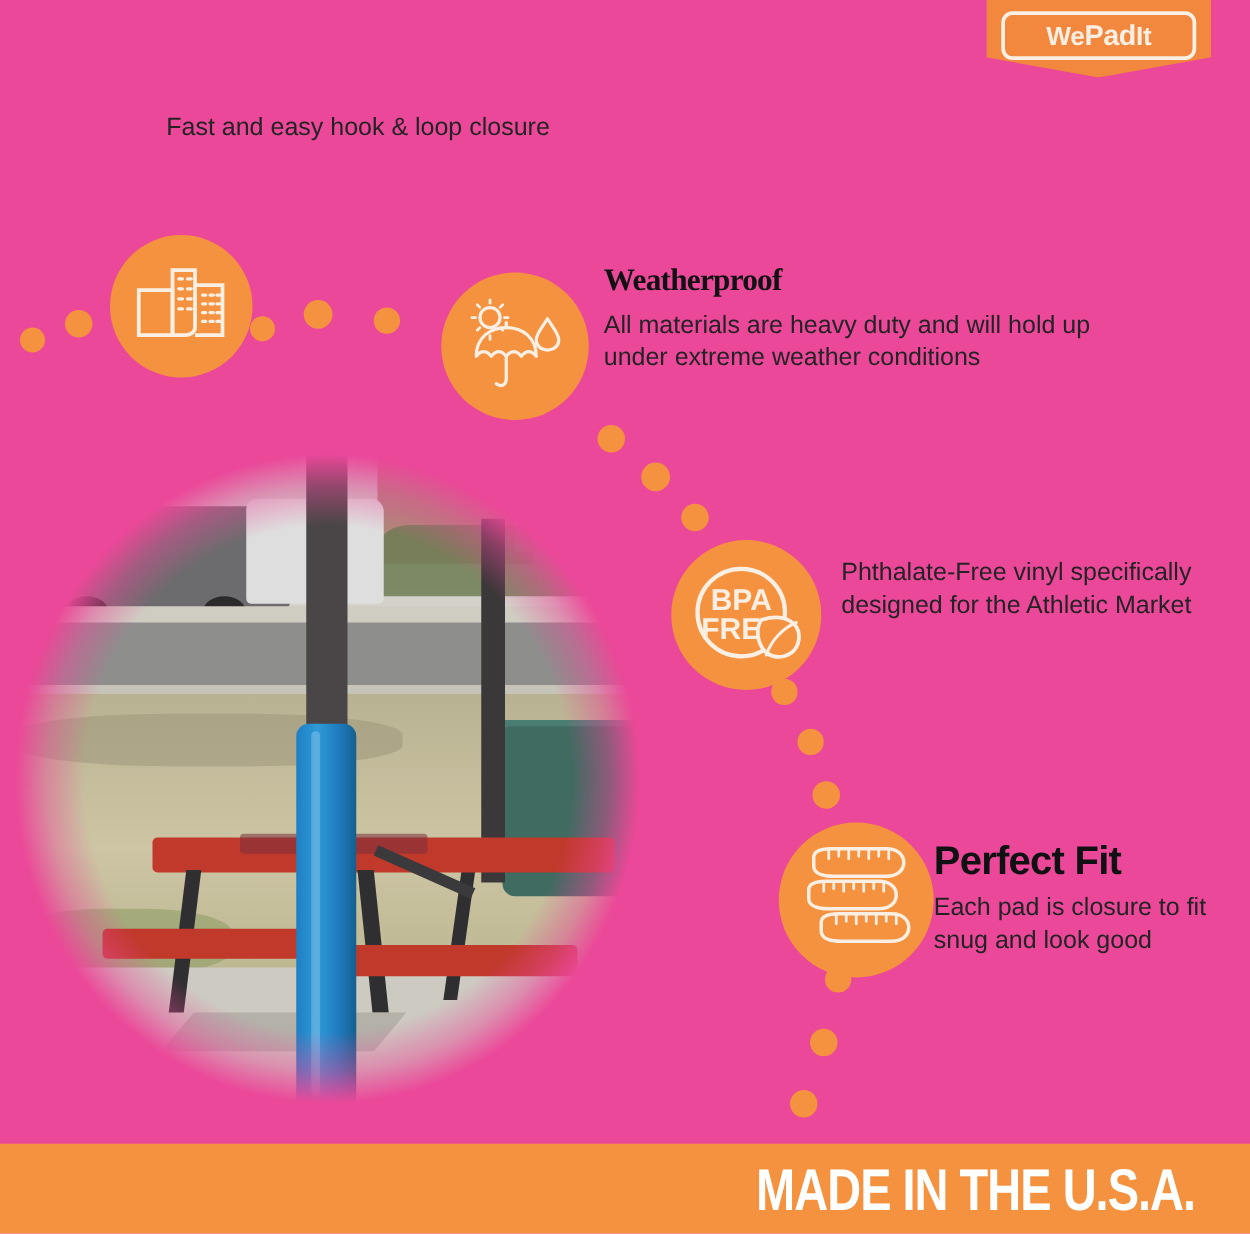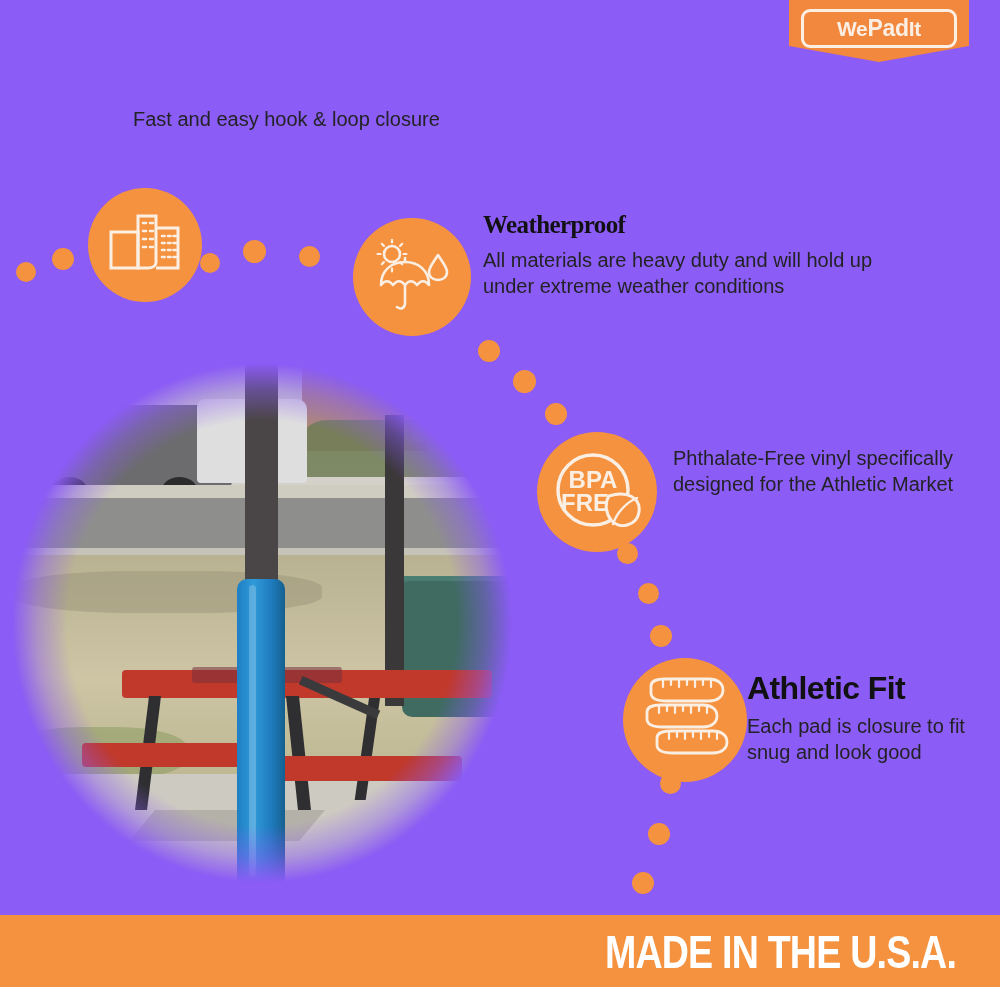--- a/index.html
+++ b/index.html
@@ -3,21 +3,21 @@
 <meta charset="utf-8">
 <style>
   html,body{margin:0;padding:0;background:#fff;}
   body{
     font-family:"Liberation Sans", sans-serif;
     -webkit-font-smoothing:antialiased;
   }
   #page{
     position:relative;
     width:1000px;height:987px;
-    background:#8b5cf6;
+    background:#ec4899;
     overflow:hidden;
   }
 
   
   .logo-wrap{
     position:absolute; left:789px; top:0px;
     width:180px; height:62px;
   }
   .logo-banner{
     position:absolute; inset:0;
@@ -43,21 +43,21 @@
     font-weight:800; color:#111113;
     letter-spacing:-0.6px; line-height:1.02;
     white-space:nowrap;
   }
   .h-sub{
     color:#232326; font-weight:400;
     line-height:1.30;
   }
   .blk-install{left:133px; top:78px;}
   .blk-install .h-title{font-size:35px;}
-  .blk-install .h-sub{font-size:20px; margin-top:28px;}
+  .blk-install .h-sub{font-size:20px; margin-top:11px;}
 
   .blk-weather{left:483px; top:212px; width:420px;}
   .blk-weather .h-title{font-size:25px;font-family:Liberation Serif, serif;}
   .blk-weather .h-sub{font-size:20px; margin-top:9px;}
 
   .blk-phth{left:673px; top:437px; width:300px;}
   .blk-phth .h-title{font-size:32px;}
   .blk-phth .h-sub{font-size:20px; margin-top:8px;}
 
   .blk-fit{left:747px; top:672px; width:240px;}
@@ -160,21 +160,21 @@
   <div class="blk blk-weather">
     <div class="h-title">Weatherproof</div>
     <div class="h-sub">All materials are heavy duty and will hold up under extreme weather conditions</div>
   </div>
 
   <div class="blk blk-phth">
     <div class="h-sub">Phthalate-Free vinyl specifically designed for the Athletic Market</div>
   </div>
 
   <div class="blk blk-fit">
-    <div class="h-title">Athletic Fit</div>
+    <div class="h-title">Perfect Fit</div>
     <div class="h-sub">Each pad is closure to fit snug and look good</div>
   </div>
 
   <div class="dot" style="left:16px;top:262px;width:20px;height:20px;"></div>
   <div class="dot" style="left:52px;top:248px;width:22px;height:22px;"></div>
   <div class="dot" style="left:243px;top:240px;width:23px;height:23px;"></div>
   <div class="dot" style="left:299px;top:246px;width:21px;height:21px;"></div>
   <div class="dot" style="left:200px;top:253px;width:20px;height:20px;"></div>
   <div class="dot" style="left:478px;top:340px;width:22px;height:22px;"></div>
   <div class="dot" style="left:513px;top:370px;width:23px;height:23px;"></div>

